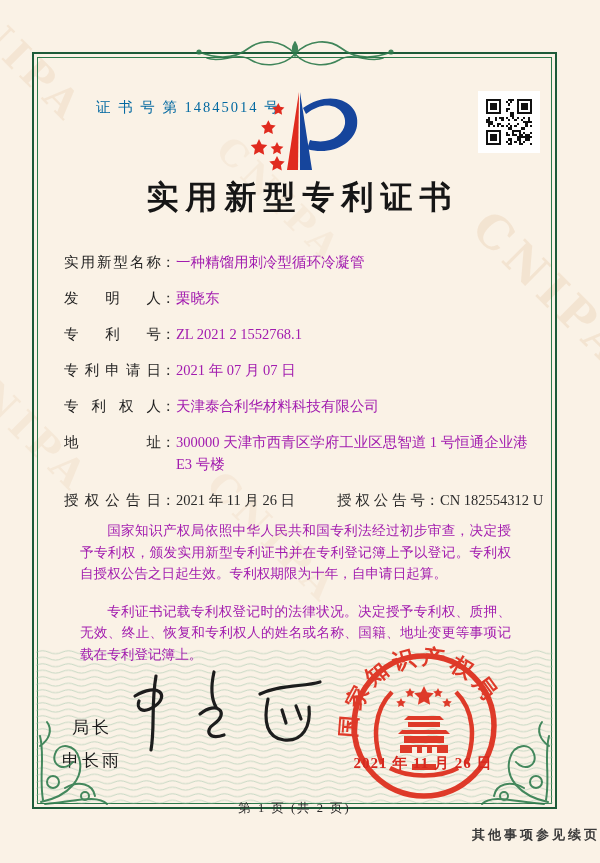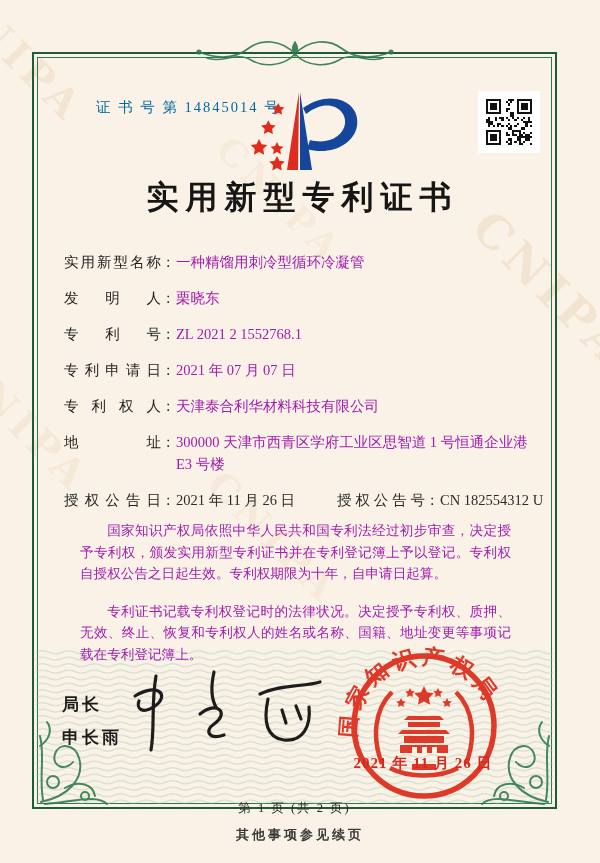--- a/index.html
+++ b/index.html
@@ -52,40 +52,40 @@
   .flabel2{display:inline-flex;justify-content:space-between;width:88px;vertical-align:top;margin-left:42px;}
   .gval{display:inline-block;vertical-align:top;}
   
   .paras{position:absolute;left:30px;right:28px;top:450px;z-index:1;}
   .paras p{
     margin:16px;font-size:13.6px;line-height:21.5px;text-align:justify;
     text-indent:2em;color:#a21caf;
   }
   
   .officer{
-    position:absolute;left:28px;top:634px;z-index:1;
+    position:absolute;left:28px;top:657px;z-index:1;
     font-family:"Liberation Sans","DejaVu Sans",sans-serif;
-    font-size:17px;font-weight:700;letter-spacing:3px;color:#1c1c1c;line-height:33px;
+    font-size:17px;font-weight:400;letter-spacing:3px;color:#1c1c1c;line-height:33px;text-align:center;
   }
   .signature{position:absolute;left:88px;top:608px;z-index:2;}
   .seal{position:absolute;left:304px;top:586px;z-index:3;}
   .sealdate{
     position:absolute;left:308px;top:700px;width:162px;text-align:center;z-index:4;
     color:#d6281e;font-weight:bold;font-size:15px;letter-spacing:1px;white-space:nowrap;
   }
   .pageind{
     position:absolute;left:0;right:0;top:734px;text-align:center;z-index:1;
     font-size:12.5px;letter-spacing:2px;color:#2b2b2b;margin-top:12px;
   }
   .cornerflourish{position:absolute;bottom:1px;z-index:2;}
   .cornerflourish.left{left:1px;}
   .cornerflourish.right{right:1px;transform:scaleX(-1);}
   .topornament{position:absolute;left:50%;top:-21px;transform:translateX(-50%);z-index:2;}
   .footnote{
-    position:absolute;left:0;right:0;top:826px;text-align:center;
+    position:absolute;left:0;right:0;top:826px;text-align:right;
     font-size:13px;font-weight:600;letter-spacing:3px;color:#3a3a3a;
   }
 </style>
 </head>
 <body>
 
 <div class="wm" style="left:-30px;top:-26px;font-size:40px;opacity:.16;">CNIPA</div>
 <div class="wm" style="left:500px;top:200px;font-size:46px;opacity:.18;">CNIPA</div>
 <div class="wm" style="left:238px;top:128px;font-size:36px;opacity:.10;">CNIPA</div>
 <div class="wm" style="left:-24px;top:344px;font-size:40px;opacity:.13;">CNIPA</div>

